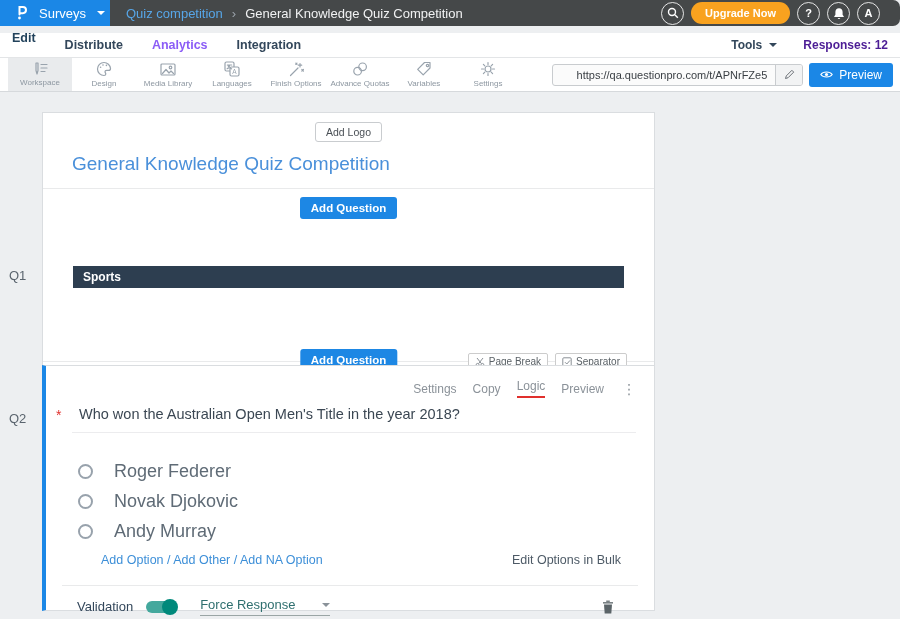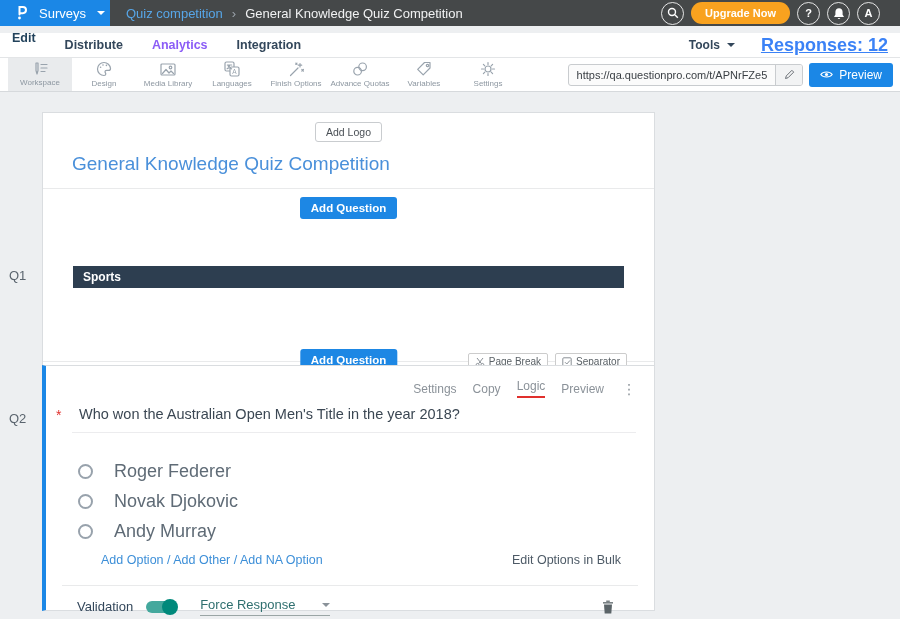--- a/index.html
+++ b/index.html
@@ -1,50 +1,50 @@
 <!DOCTYPE html>
 <html><head>
 <meta charset="utf-8">
 <style>
   * { margin:0; padding:0; box-sizing:border-box; }
   html,body { width:900px; height:619px; overflow:hidden; }
   body { font-family:"Liberation Sans", sans-serif; background:#edeff1; position:relative; }
 
   
-  .topbar { position:absolute; top:0; left:0; right:0; height:26px; background:#454849; display:flex; align-items:center; }
+  .topbar { position:absolute; top:0; left:0; right:0; height:26px; background:#454849; display:flex; align-items:center;border-radius:7px; }
   .logo-block { width:110px; height:100%; background:#1b87e6; display:flex; align-items:center; padding-left:15px; gap:9px; cursor:pointer; }
   .logo-mark { display:flex; align-items:center; }
   .product-name { color:#fff; font-size:13px; }
   .caret { width:0; height:0; border-left:4px solid transparent; border-right:4px solid transparent; border-top:4px solid #fff; margin-left:2px; }
   .breadcrumb { margin-left:16px; display:flex; align-items:center; gap:9px; font-size:13px; }
   .bc-parent { color:#57a6e8; cursor:pointer; }
   .bc-sep { color:#9aa2aa; font-size:13px; }
   .bc-current { color:#f1f2f3; }
   .topbar-right { margin-left:auto; display:flex; align-items:center; gap:7px; padding-right:20px; }
   .circle-btn { width:23px; height:23px; border-radius:50%; border:1.5px solid rgba(255,255,255,.85); background:transparent; color:#fff; font-size:11px; font-weight:bold; display:flex; align-items:center; justify-content:center; cursor:pointer; }
   .upgrade-btn { background:#f9a21f; color:#fff; border:none; border-radius:12px; font-size:11px; font-weight:bold; padding:5px 14px; cursor:pointer; font-family:inherit; }
 
   
   .tabbar { position:absolute; top:33px; left:0; right:0; height:25px; background:#fff; border-bottom:1px solid #e3e5e7; display:flex; align-items:center; padding:0 12px; }
   .tab { font-size:12.5px; font-weight:bold; color:#33475b; margin-right:29px; padding:3px 0 4px; cursor:pointer; }
   .tab.active { color:#23435c; border-bottom:2px solid #1b87e6; padding-bottom:16px; }
   .tab.alt { color:#8b5cf6; }
   .tabbar-right { margin-left:auto; display:flex; align-items:center; gap:26px; }
   .tools-dd { display:flex; align-items:center; gap:5px; font-size:12px; font-weight:bold; color:#33475b; cursor:pointer; }
   .tools-dd .caret { border-top-color:#33475b; }
-  .responses { font-size:18px; font-weight:bold; color:#3b82f6; cursor:pointer;text-decoration:underline; }
+  .responses { font-size:12px; font-weight:bold; color:#4c1d95; cursor:pointer; }
 
   
   .toolbar { position:absolute; top:58px; left:0; right:0; height:34px; background:#fff; border-bottom:1px solid #d6d9dc; display:flex; align-items:stretch; padding-left:8px; }
   .tool-item { width:64px; display:flex; flex-direction:column; align-items:center; justify-content:center; gap:2px; cursor:pointer; }
   .tool-item.active { background:#e9ebed; }
   .tool-item svg { stroke:#99a3ad; fill:none; stroke-width:1.2; stroke-linecap:round; stroke-linejoin:round; }
   .tool-label { font-size:8px; color:#8d97a1; white-space:nowrap; }
   .toolbar-right { margin-left:auto; display:flex; align-items:center; gap:6px; padding-right:7px; }
-  .url-box { display:flex; align-items:center; height:22px; border:1px solid #c9cccf; border-radius:3px; background:#fbfbfb; overflow:hidden; }
+  .url-box { display:flex; align-items:center; height:22px; border:1px solid #c9cccf; border-radius:3px; background:#fbfbfb; overflow:hidden;padding-left:16px; }
   .url-text { font-size:11px; color:#3a3f44; padding:0 8px; white-space:nowrap; cursor:text; }
   .url-edit { width:27px; height:100%; border-left:1px solid #c9cccf; background:#f2f3f4; display:flex; align-items:center; justify-content:center; cursor:pointer; }
   .preview-btn { height:24px; background:#1b87e6; color:#fff; border:none; border-radius:3px; font-size:12px; display:flex; align-items:center; gap:6px; padding:0 11px; cursor:pointer; font-family:inherit; }
 
   
   .main { position:absolute; top:92px; left:0; right:0; bottom:0; background:#edeff1; }
   .qlabel { position:absolute; font-size:13px; color:#5a646e; }
   #qlabel1 { left:9px; top:176px; }
   #qlabel2 { left:9px; top:319px; }
   .card { position:absolute; left:42px; width:613px; background:#fff; border:1px solid #dadde0; }

